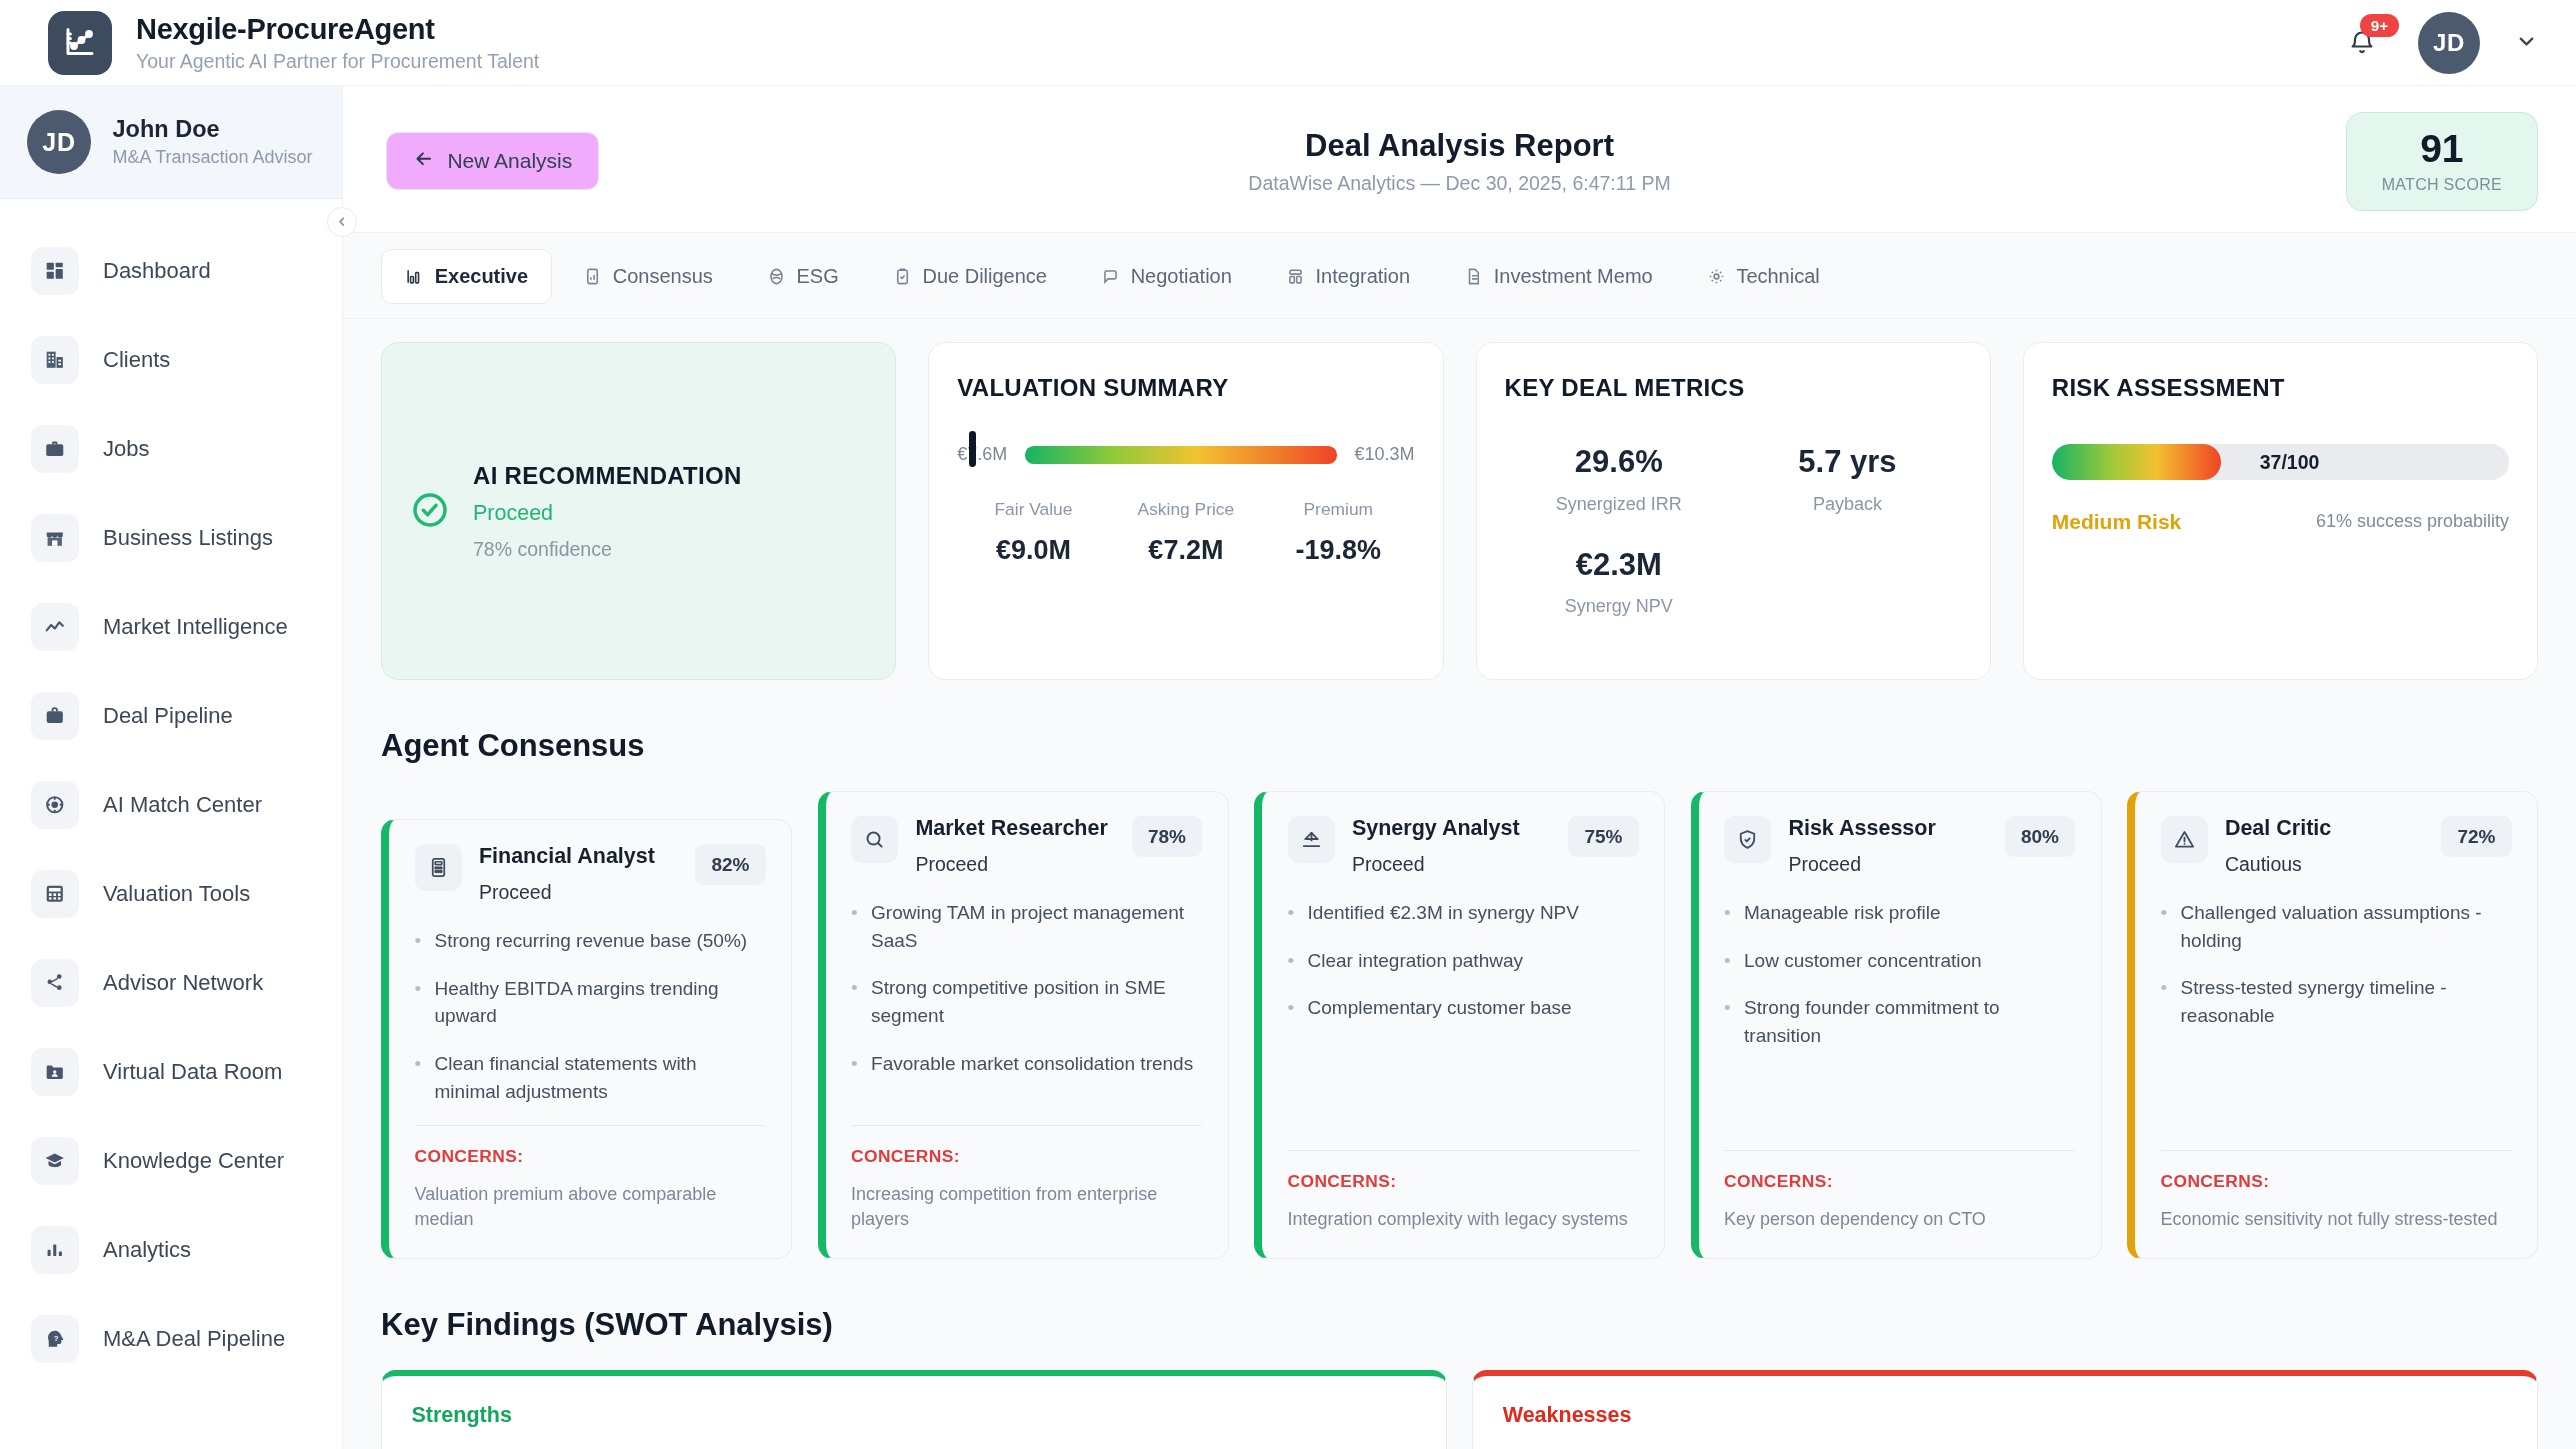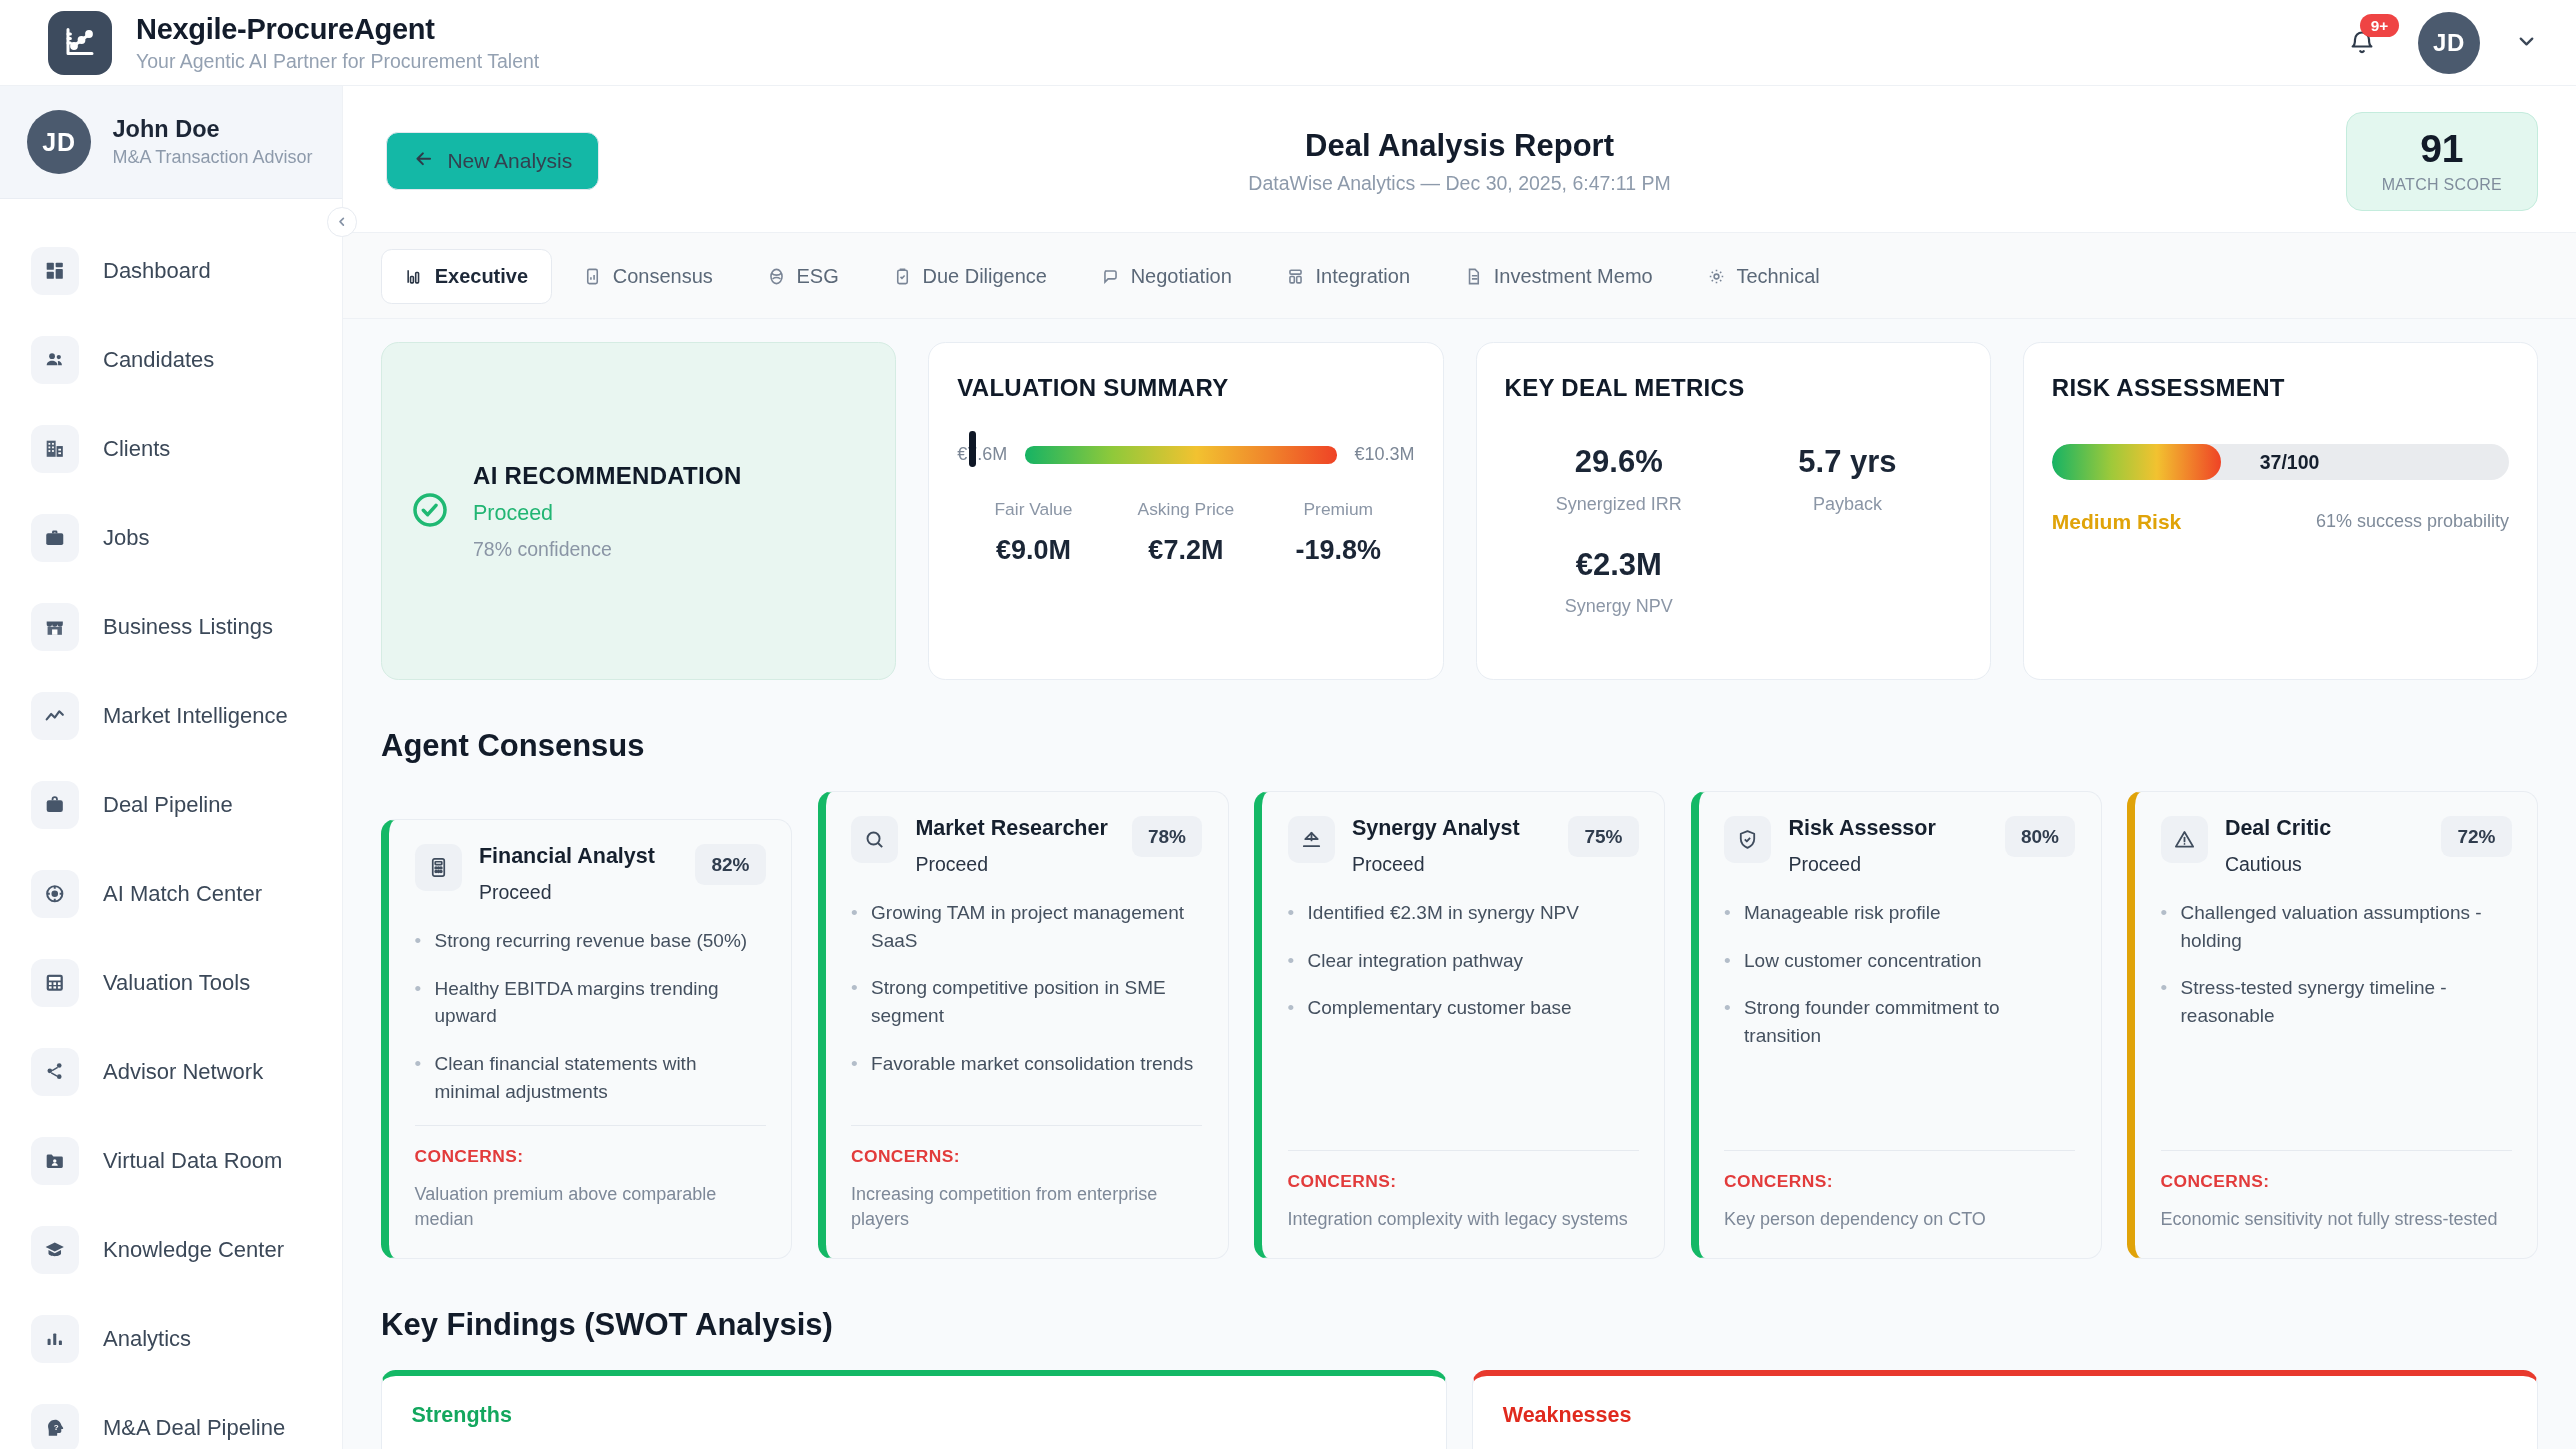--- a/index.html
+++ b/index.html
@@ -104,21 +104,21 @@
   .report-head {
     background: #ffffff;
     border-bottom: 1.3px solid #eef1f5;
     padding: 25.5px 38px 21.5px 43px;
     display: flex; align-items: center; position: relative;
     min-height: 113px;
   }
   .new-analysis-btn {
     display:flex; align-items:center; gap: 13.4px;
     border: 1.3px solid #e3e8ee; border-radius: 12px;
-    background: #14b8a6; padding: 14.8px 25.5px;
+    background: #f0abfc; padding: 14.8px 25.5px;
     font-size: 21px; color: #33404f; font-weight: 500;
     cursor: pointer;
   }
   .report-center {
     position: absolute; left: 0; right: 0; text-align: center;
     pointer-events: none;
   }
   .report-title { font-size: 31px; font-weight: bold; color: #131c2b; }
   .report-sub { font-size: 19.5px; color: #8d9aab; margin-top: 8px; }
   .score-box {
@@ -339,31 +339,20 @@
                 <rect x="13" y="3" width="8" height="5" rx="1"></rect>
                 <rect x="13" y="10" width="8" height="11" rx="1"></rect>
                 <rect x="3" y="13" width="8" height="8" rx="1"></rect>
               </svg>
             </span>
           <span class="nav-label">Dashboard</span>
         </div>
         <div class="nav-item">
           <span class="nav-icon">
               <svg width="21.5" height="21.5" viewBox="0 0 24 24" fill="currentColor">
-                <circle cx="9" cy="8" r="3.2"></circle>
-                <circle cx="16.5" cy="9" r="2.4"></circle>
-                <path d="M3 18c0-3.3 2.7-5 6-5s6 1.7 6 5z"></path>
-                <path d="M15.5 13.3c2.6.2 4.5 1.8 4.5 4.7h-4.2z"></path>
-              </svg>
-            </span>
-          <span class="nav-label">Candidates</span>
-        </div>
-        <div class="nav-item">
-          <span class="nav-icon">
-              <svg width="21.5" height="21.5" viewBox="0 0 24 24" fill="currentColor">
                 <path d="M3 3h10v18H3z" opacity=".95"></path>
                 <path d="M14 9h7v12h-7z"></path>
                 <g fill="#fff">
                   <rect x="5" y="5.5" width="2" height="2"></rect>
                   <rect x="9" y="5.5" width="2" height="2"></rect>
                   <rect x="5" y="9.5" width="2" height="2"></rect>
                   <rect x="9" y="9.5" width="2" height="2"></rect>
                   <rect x="5" y="13.5" width="2" height="2"></rect>
                   <rect x="9" y="13.5" width="2" height="2"></rect>
                   <rect x="16" y="12" width="3" height="2"></rect>

